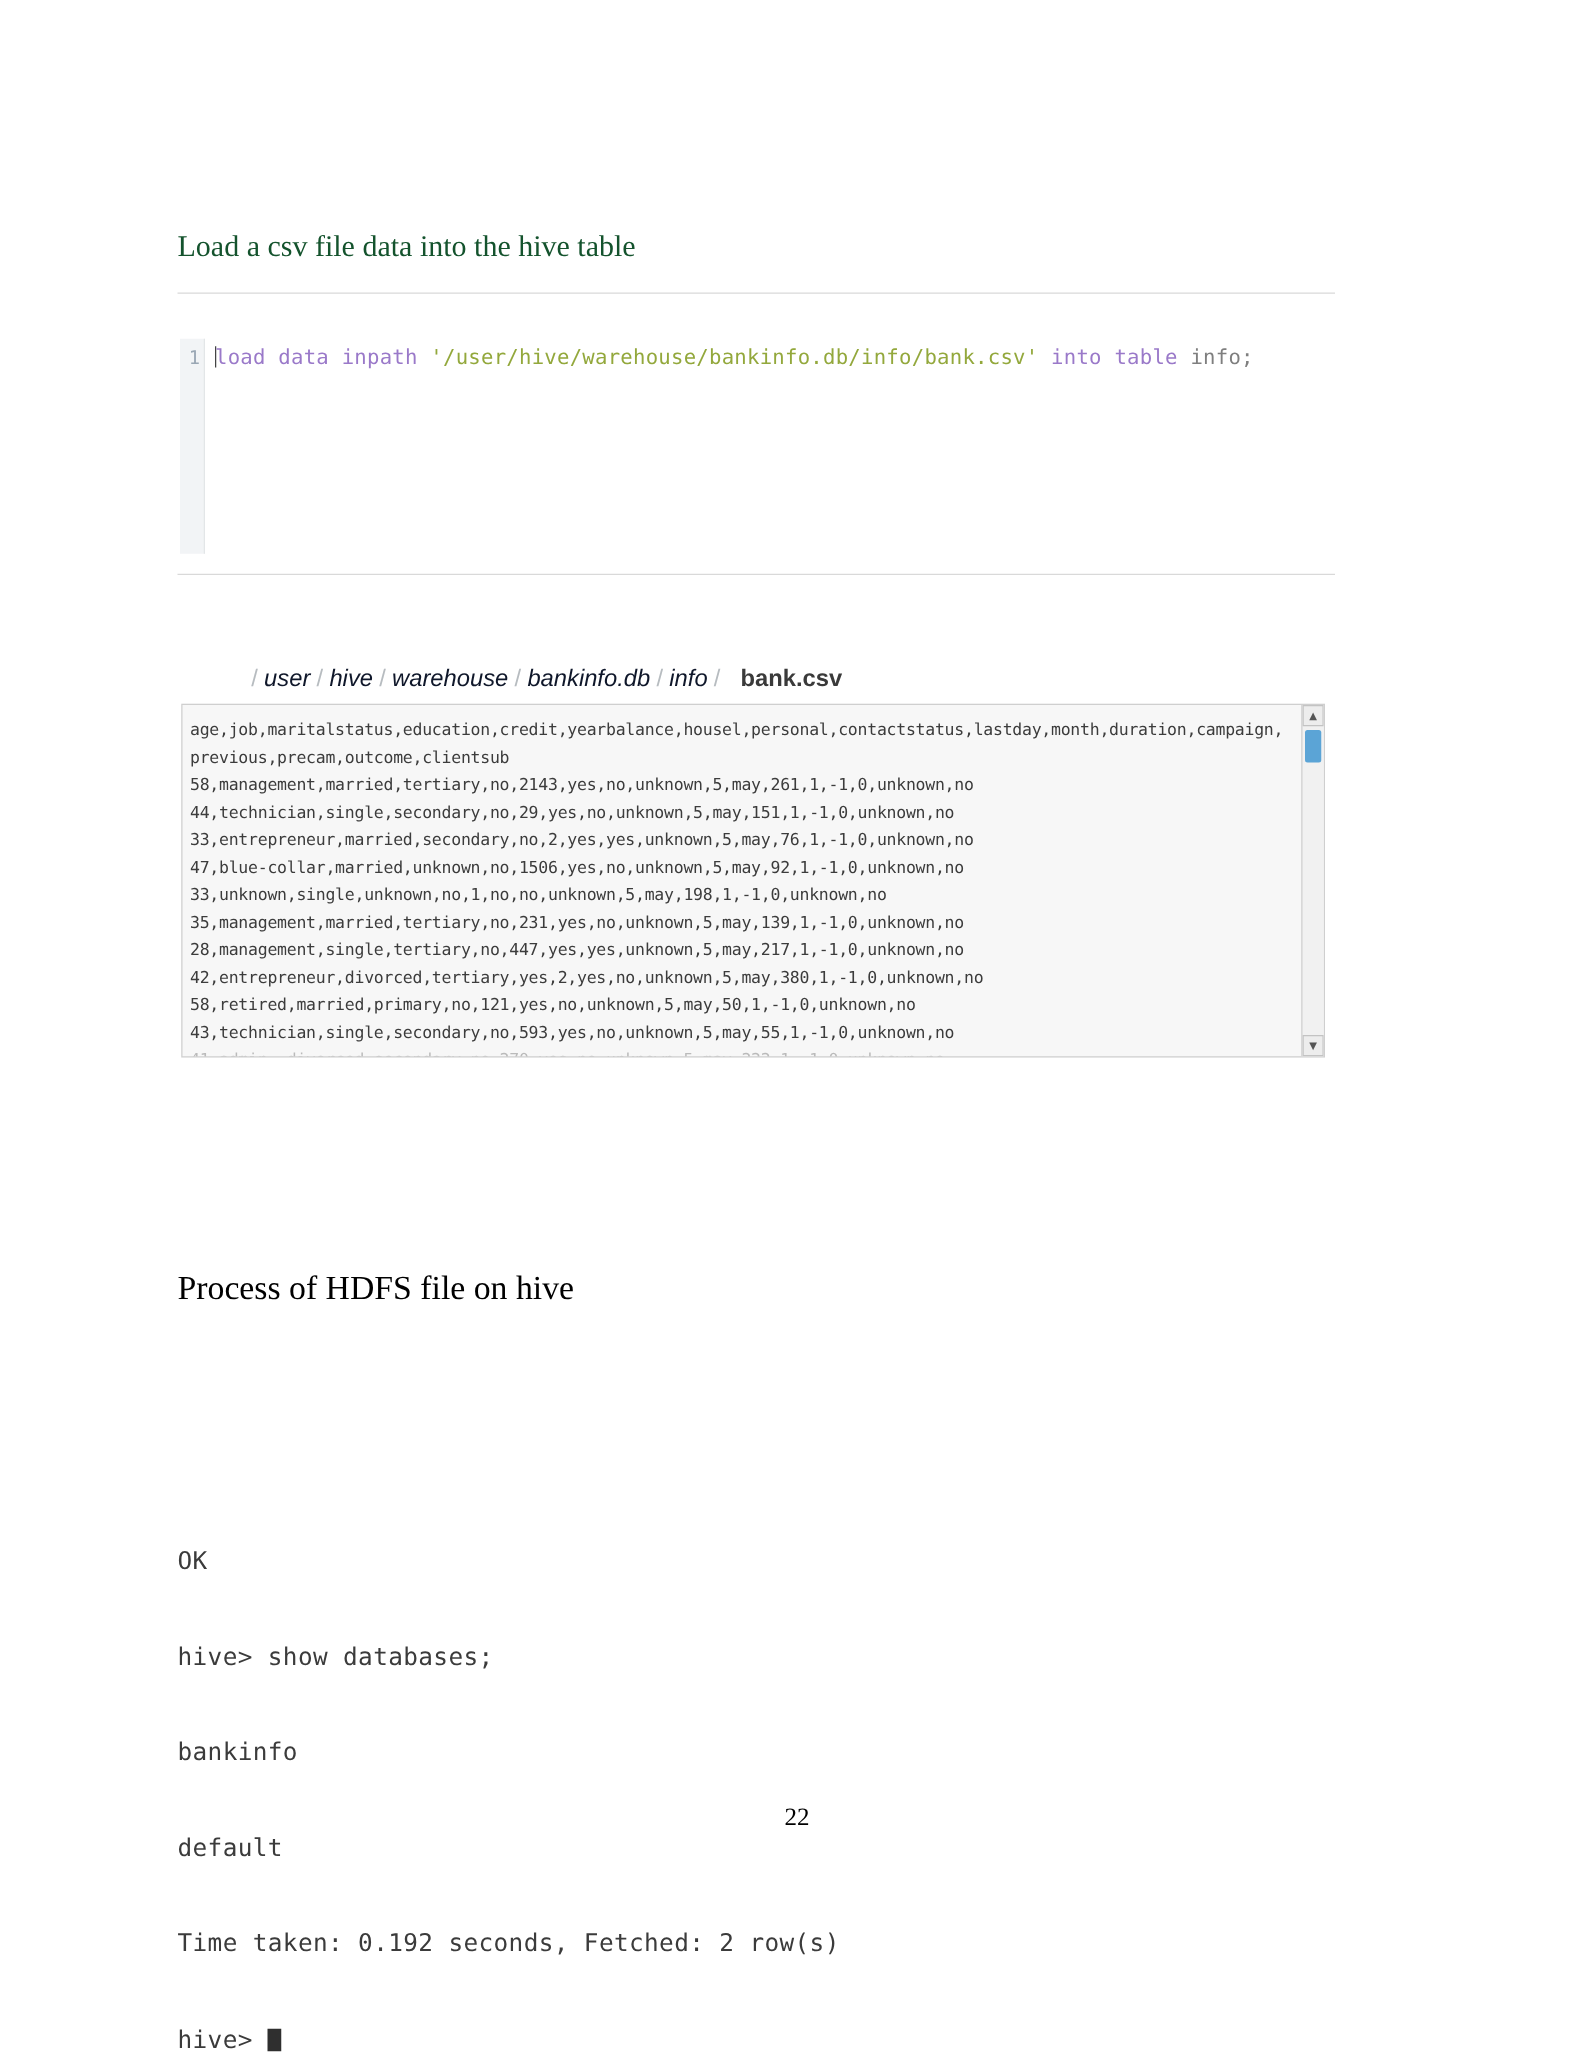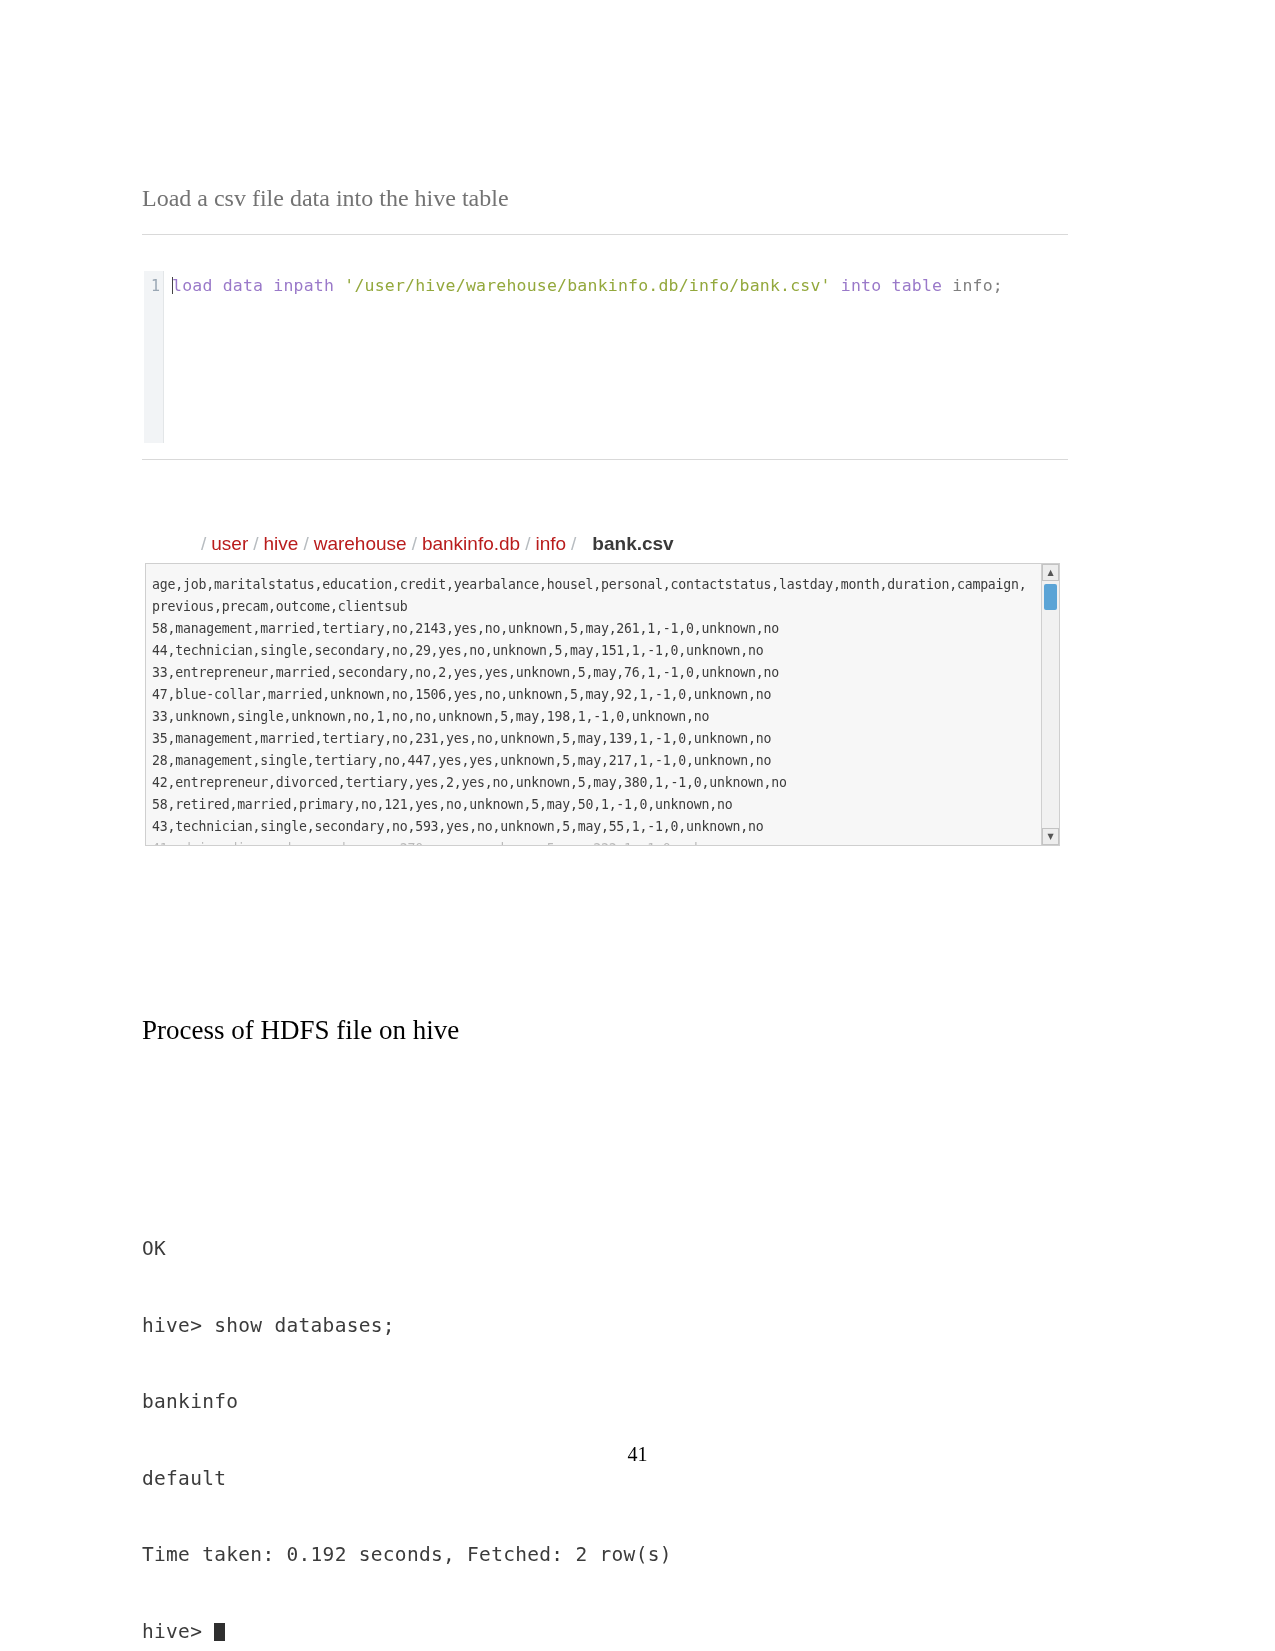--- a/index.html
+++ b/index.html
@@ -20,21 +20,21 @@
     inset: 0;
   }
 
   
   .doc-heading {
     position: absolute;
     left: 142px;
     top: 183px;
     font-size: 24px;
     line-height: 30px;
-    color: #737373;
+    color: #14532d;
     white-space: nowrap;
   }
 
   
   .code-block {
     position: absolute;
     left: 142px;
     top: 234px;
     width: 926px;
     height: 226px;
@@ -95,21 +95,22 @@
     font-family: "Liberation Sans", sans-serif;
     font-size: 19px;
     line-height: 26px;
     white-space: nowrap;
   }
   .breadcrumb .sep {
     color: #b7bcc0;
     margin: 0 5px;
   }
   .breadcrumb .crumb-link {
-    color: #b91c1c;
+    color: #0f172a;
+    font-style: italic;
   }
   .breadcrumb .crumb-current {
     color: #3a3a3a;
     font-weight: bold;
     margin-left: 11px;
   }
 
   
   .csv-viewer {
     position: absolute;
@@ -275,15 +276,15 @@
 
   <div class="terminal">
     <div class="term-line">OK</div>
     <div class="term-line">hive&gt; show databases;</div>
     <div class="term-line">bankinfo</div>
     <div class="term-line">default</div>
     <div class="term-line">Time taken: 0.192 seconds, Fetched: 2 row(s)</div>
     <div class="term-line"><span>hive&gt; </span><span class="term-cursor"></span></div>
   </div>
 
-  <div class="page-number">41</div>
+  <div class="page-number">22</div>
 
 </div>
 
 </body></html>

